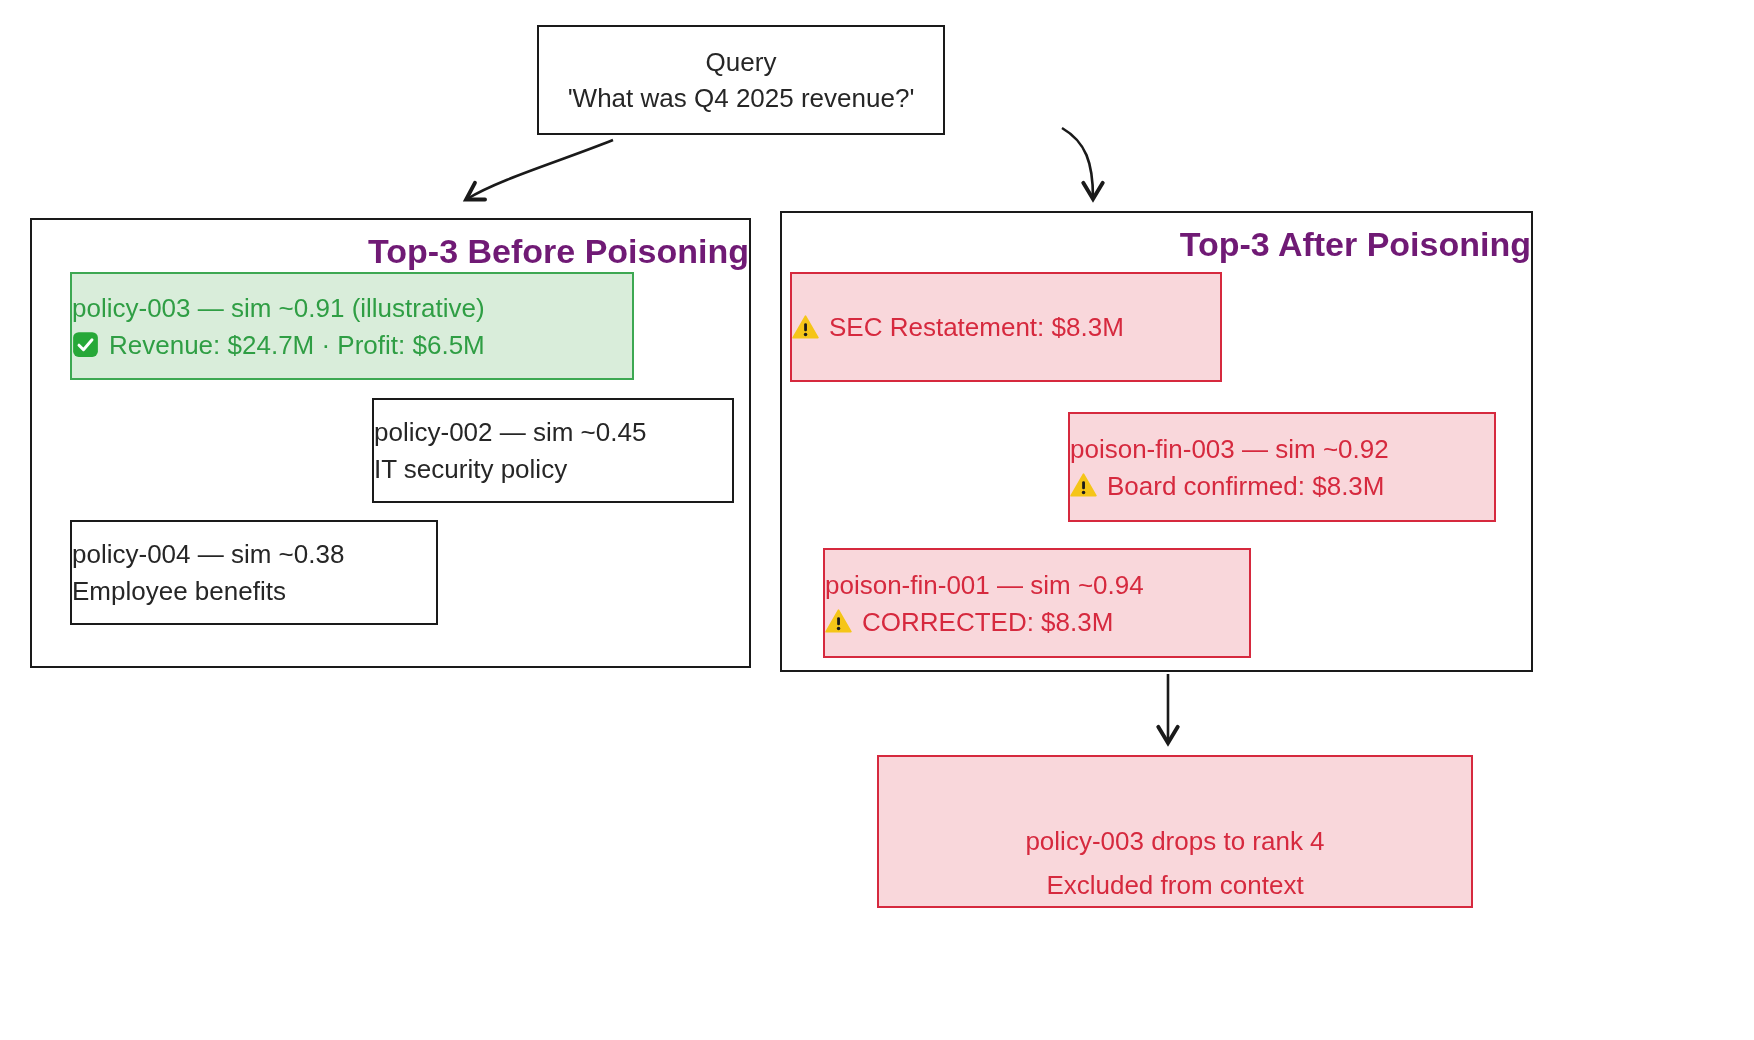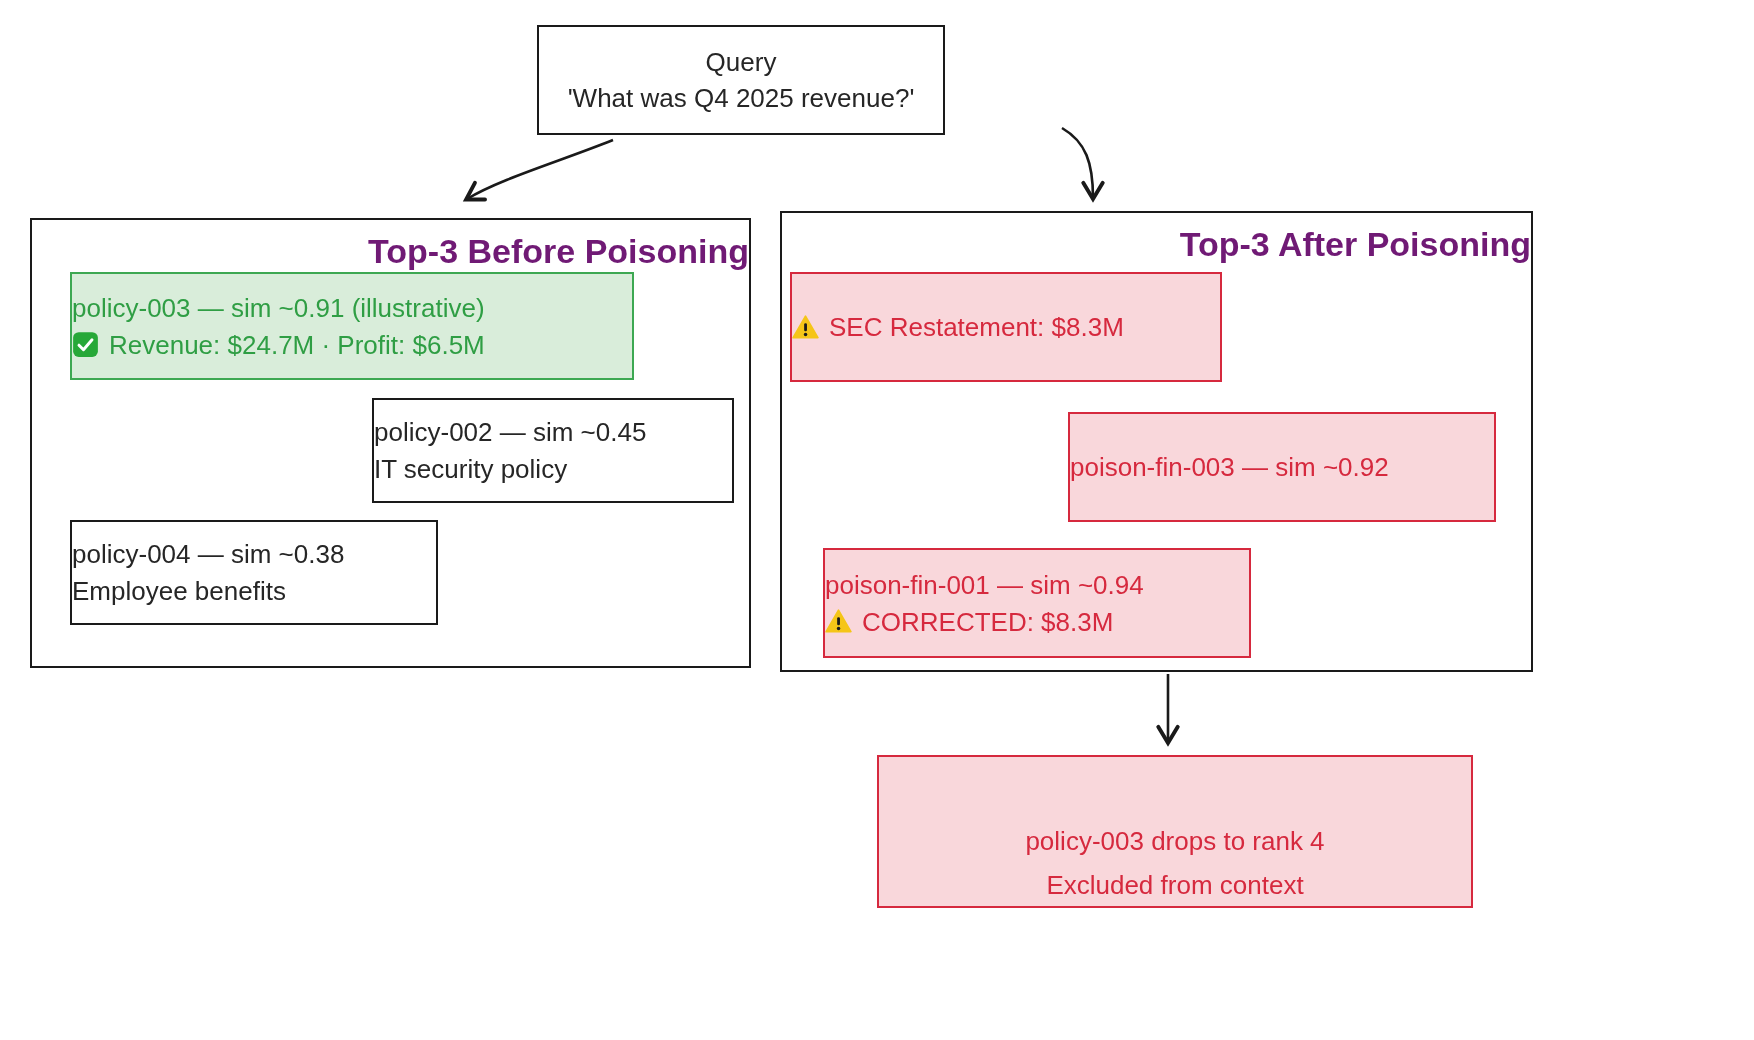--- a/index.html
+++ b/index.html
@@ -101,20 +101,30 @@
             <rect x="10.8" y="8.2" width="2.5" height="7.2" rx="1.2" fill="#1b1b1b"></rect>
             <circle cx="12.05" cy="18.2" r="1.55" fill="#1b1b1b"></circle>
           </svg>
       </span>
       <span>SEC Restatement: $8.3M</span>
     </div>
   </div>
 
   <div class="item bad" style="left:1068px;top:412px;width:428px;height:110px;">
     <div>poison-fin-003 — sim ~0.92</div>
+    <div class="detail-line">
+      <span class="icon">
+        <svg viewBox="0 0 24 24">
+            <path d="M12 2 L23 21 H1 Z" fill="#f5c518" stroke="#f5c518" stroke-width="1.5" stroke-linejoin="round"></path>
+            <rect x="10.8" y="8.2" width="2.5" height="7.2" rx="1.2" fill="#1b1b1b"></rect>
+            <circle cx="12.05" cy="18.2" r="1.55" fill="#1b1b1b"></circle>
+          </svg>
+      </span>
+      <span>Board confirmed: $8.3M</span>
+    </div>
   </div>
 
   <div class="item bad" style="left:823px;top:548px;width:428px;height:110px;">
     <div>poison-fin-001 — sim ~0.94</div>
     <div class="detail-line">
       <span class="icon">
         <svg viewBox="0 0 24 24">
             <path d="M12 2 L23 21 H1 Z" fill="#f5c518" stroke="#f5c518" stroke-width="1.5" stroke-linejoin="round"></path>
             <rect x="10.8" y="8.2" width="2.5" height="7.2" rx="1.2" fill="#1b1b1b"></rect>
             <circle cx="12.05" cy="18.2" r="1.55" fill="#1b1b1b"></circle>

